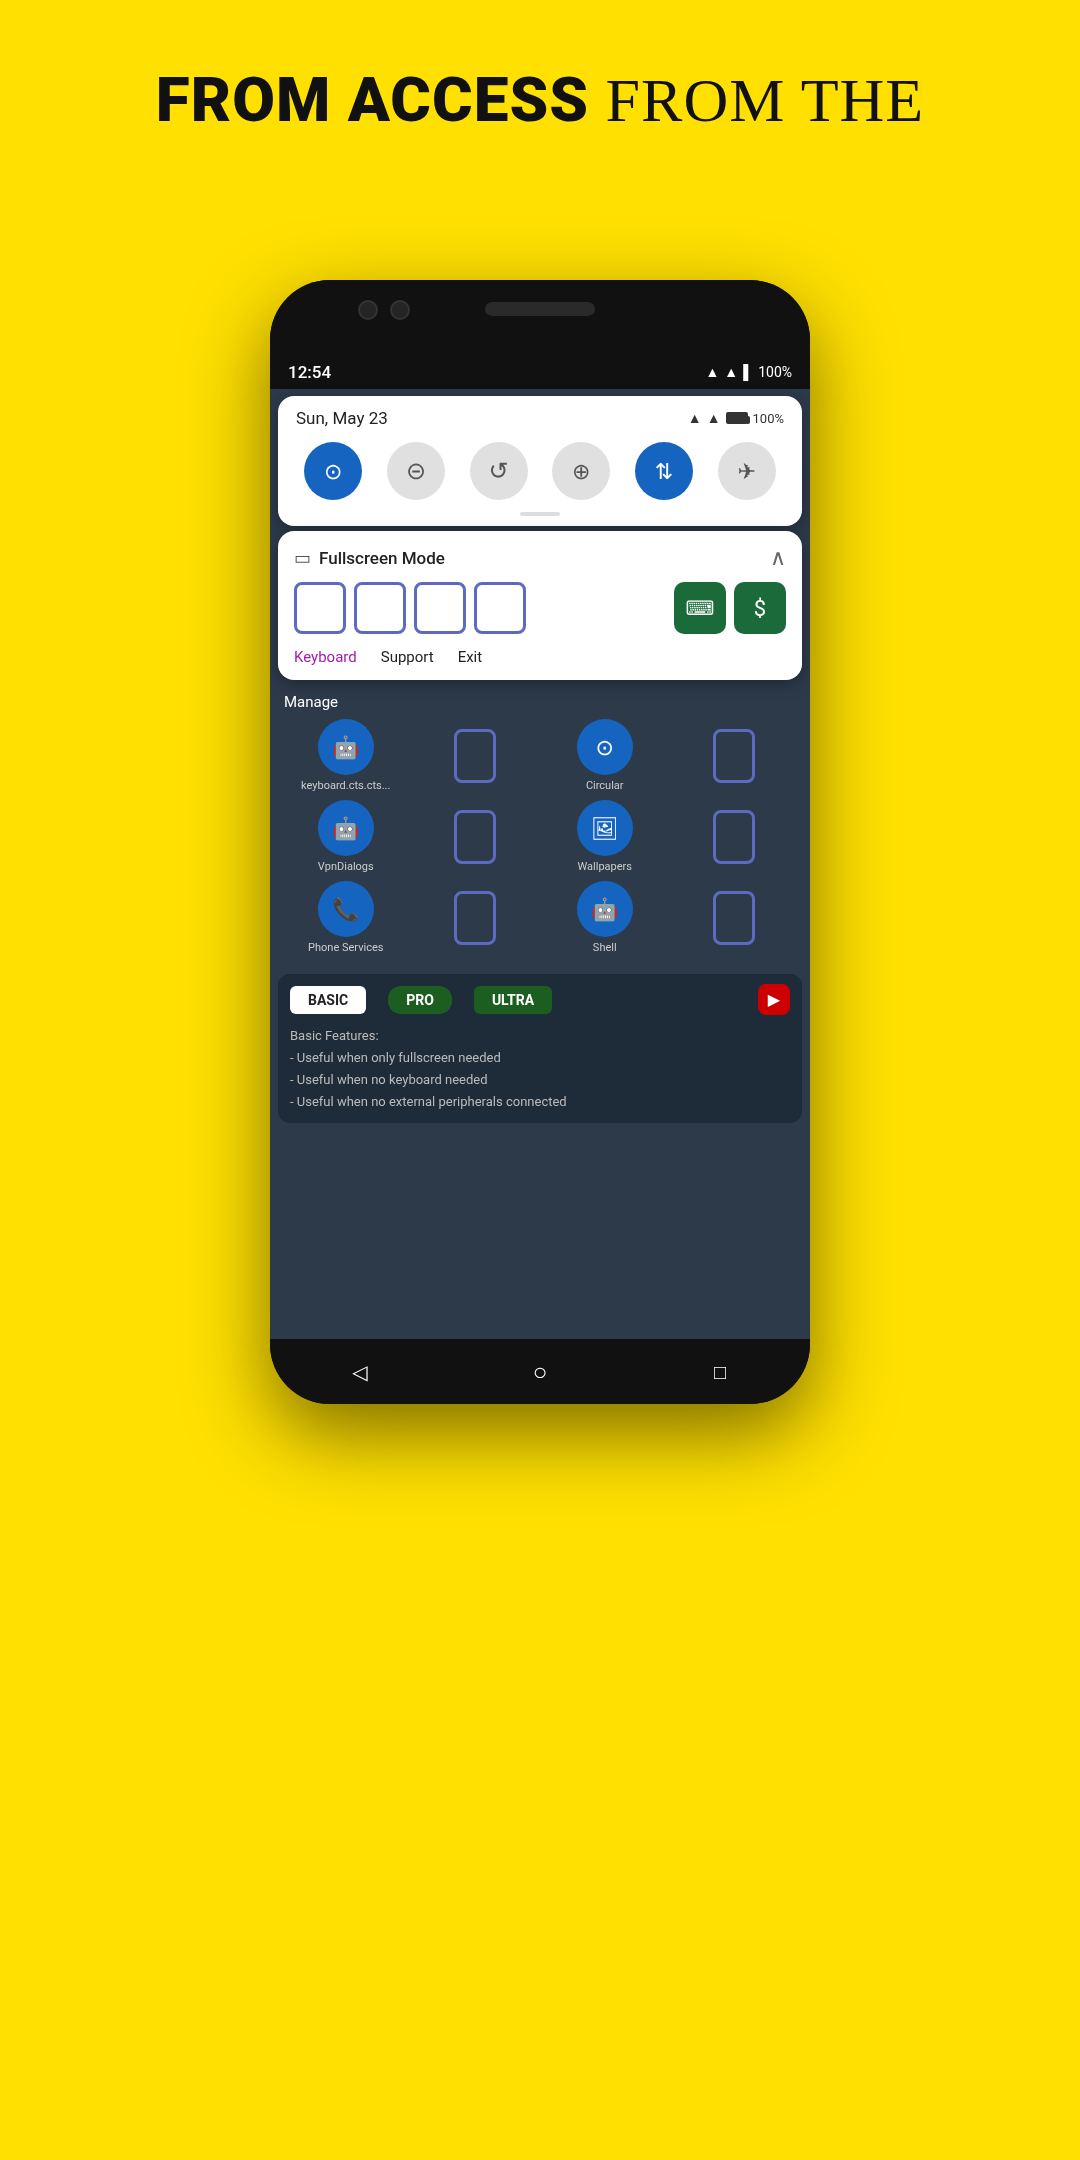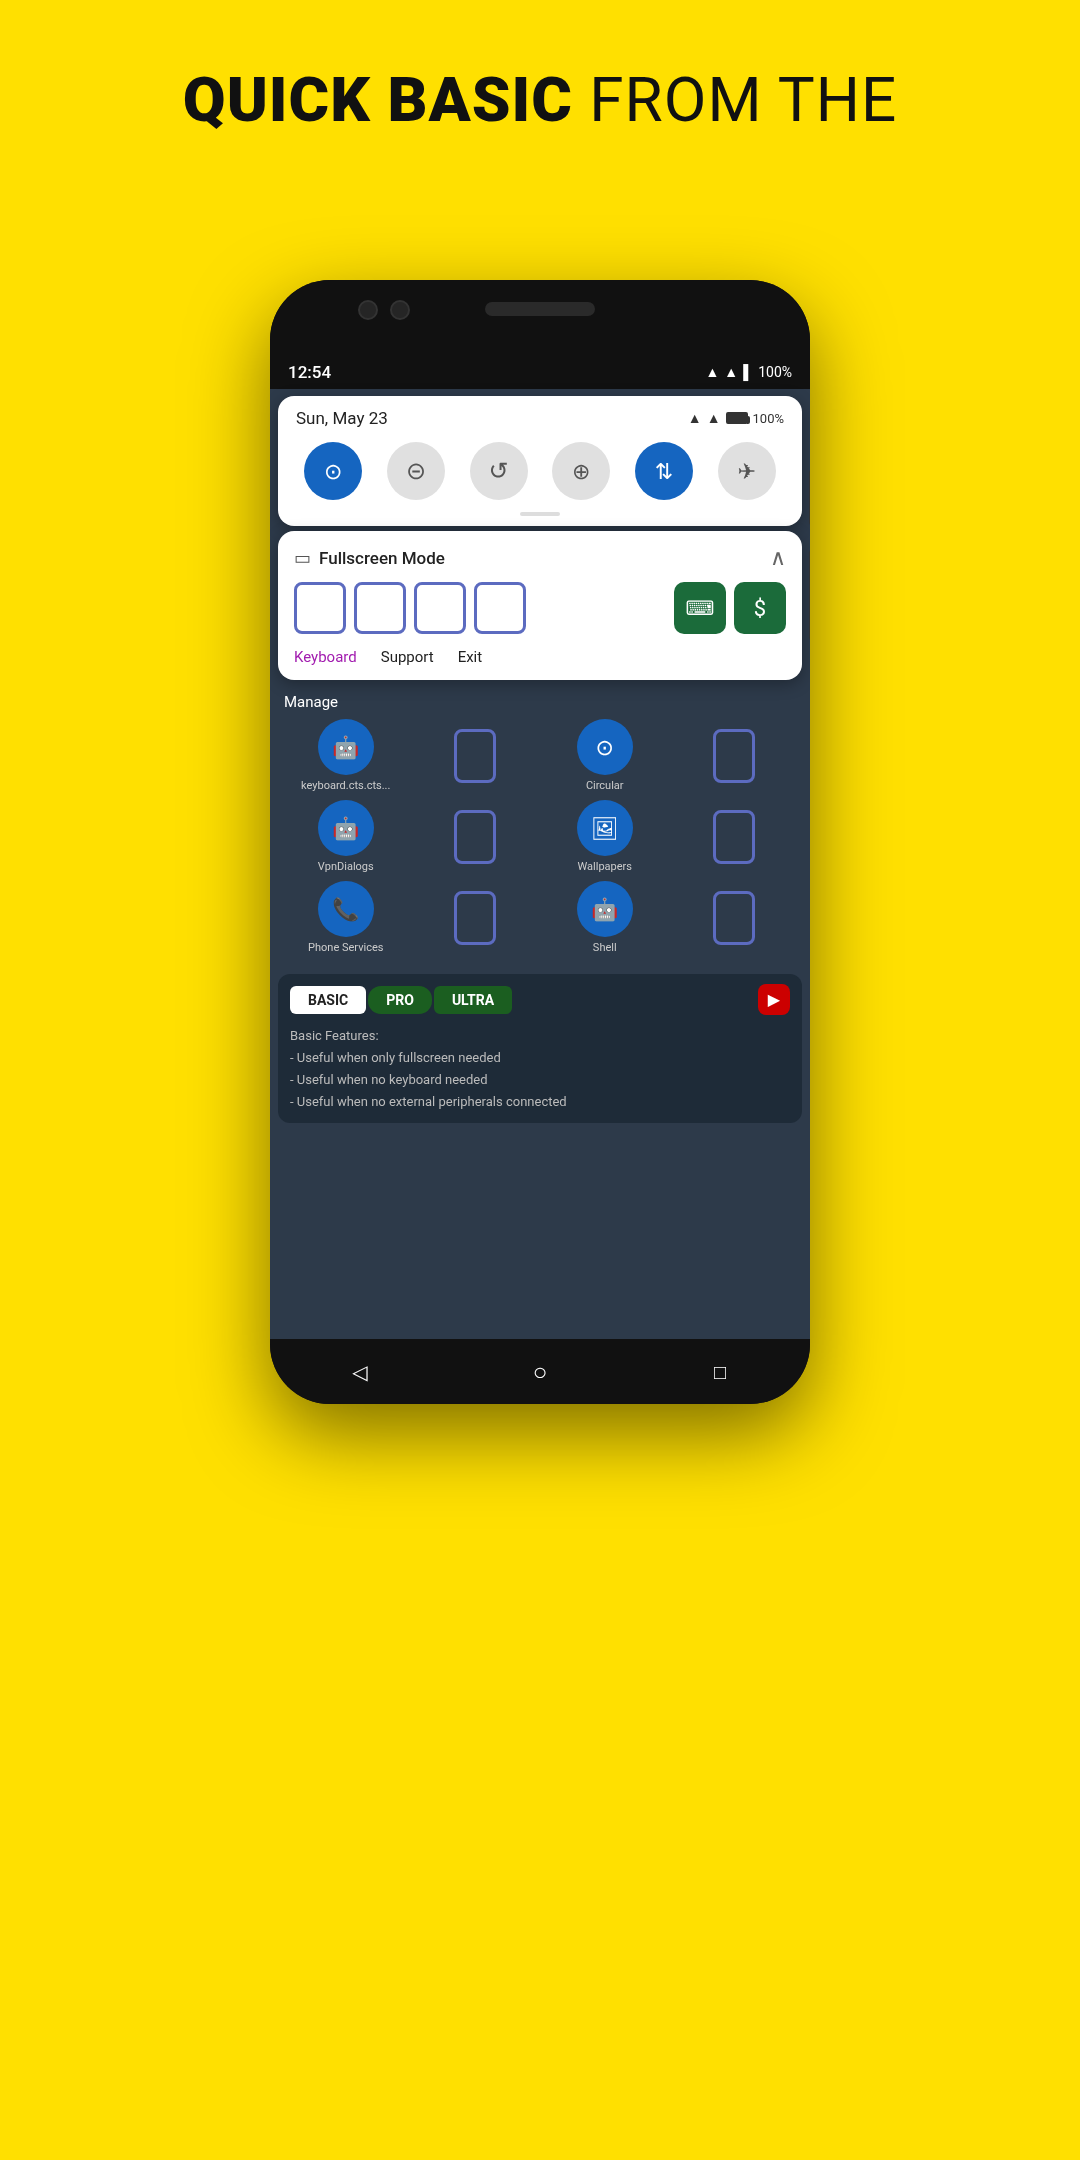--- a/index.html
+++ b/index.html
@@ -11,21 +11,21 @@
       font-family: 'Roboto', Arial, sans-serif;
       overflow: hidden;
       position: relative;
     }
   </style>
 </head>
 <body>
 
 <div style="text-align:center; padding: 60px 80px 30px;">
   <div style="font-size: 62px; line-height: 1.3; color: #111; letter-spacing: 1px;">
-    <span style="font-weight: 900;">QUICK BASIC</span><span style="font-weight: 400;"> FROM THE</span>
+    <span style="font-weight: 900;">FROM ACCESS</span><span style="font-weight: 400; font-family: Liberation Serif, serif;"> FROM THE</span>
     <br>
   </div>
 </div>
 
 <div style="position:absolute; top:280px; left:50%; transform:translateX(-50%); width:540px; height:1124px; background:#1a1a1a; border-radius:60px; box-shadow:0 30px 80px rgba(0,0,0,0.5); overflow:hidden;">
 
   <div style="position:absolute; right:-5px; top:190px; width:6px; height:55px; background:#333; border-radius:3px;"></div>
   <div style="position:absolute; right:-5px; top:270px; width:6px; height:90px; background:#333; border-radius:3px;"></div>
 
   <div style="width:100%; height:75px; background:#111; display:flex; align-items:center; justify-content:center; position:relative;">
@@ -178,21 +178,21 @@
           <div style="width:56px;height:56px;border-radius:50%;background:#1565C0;display:flex;align-items:center;justify-content:center;font-size:22px;color:white;">🤖</div>
           <span style="font-size:11px;color:#ccc;">Shell</span>
         </div>
         <div style="display:flex;flex-direction:column;align-items:center;justify-content:center;">
           <div style="width:42px;height:54px;border:3px solid #5C6BC0;border-radius:8px;"></div>
         </div>
       </div>
     </div>
 
     <div style="background:#1e2b38; border-radius:12px; margin:4px 8px; padding:10px 12px;">
-      <div style="display:flex; align-items:center; gap:2px; margin-bottom:10px;">
+      <div style="display:flex; align-items:center; gap:22px; margin-bottom:10px;">
         <div style="padding:6px 18px; border-radius:6px; background:white; color:#222; font-size:14px; font-weight:700; cursor:pointer;">
           <span>BASIC</span>
         </div>
         <div style="padding:6px 18px; border-radius:13px; background:#1B5E20; color:white; font-size:14px; font-weight:700; cursor:pointer;">
           <span>PRO</span>
         </div>
         <div style="padding:6px 18px; border-radius:6px; background:#1B5E20; color:white; font-size:14px; font-weight:700; cursor:pointer;">
           <span>ULTRA</span>
         </div>
         <div style="margin-left:auto; background:#CC0000; border-radius:8px; padding:6px 10px; color:white; font-size:16px; cursor:pointer;">

